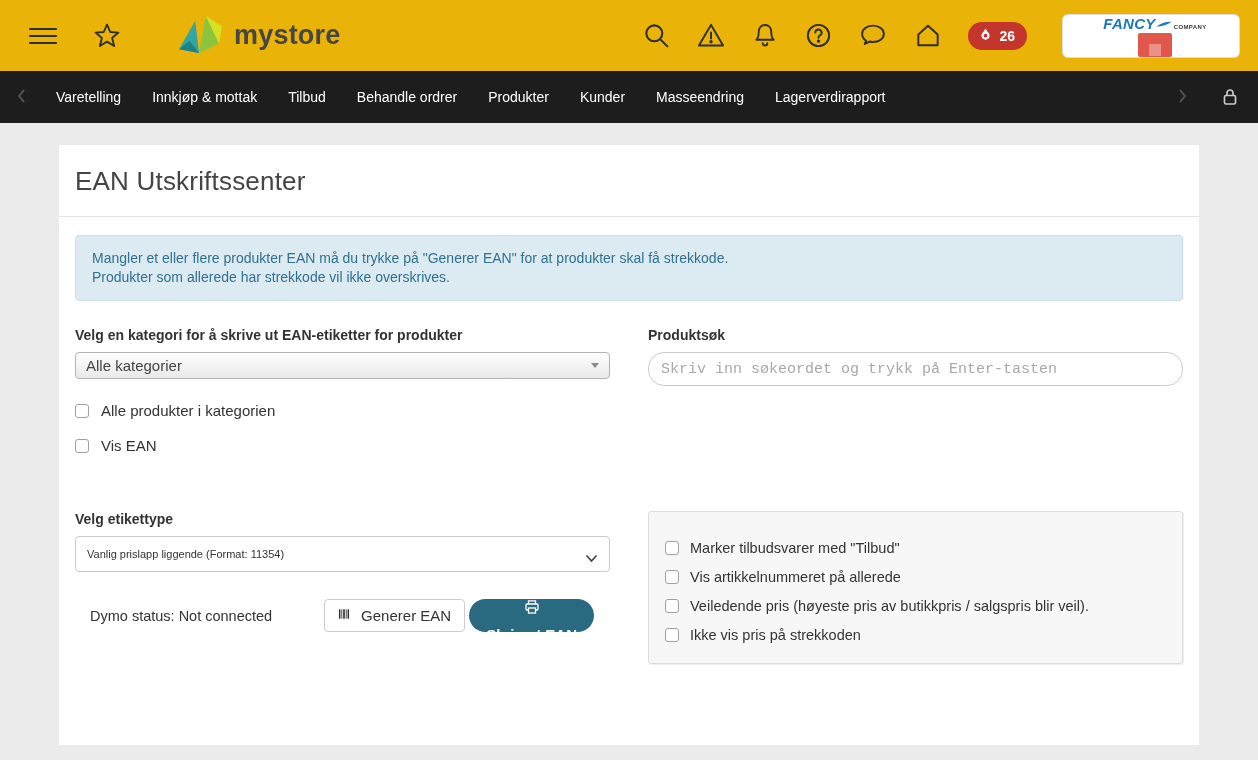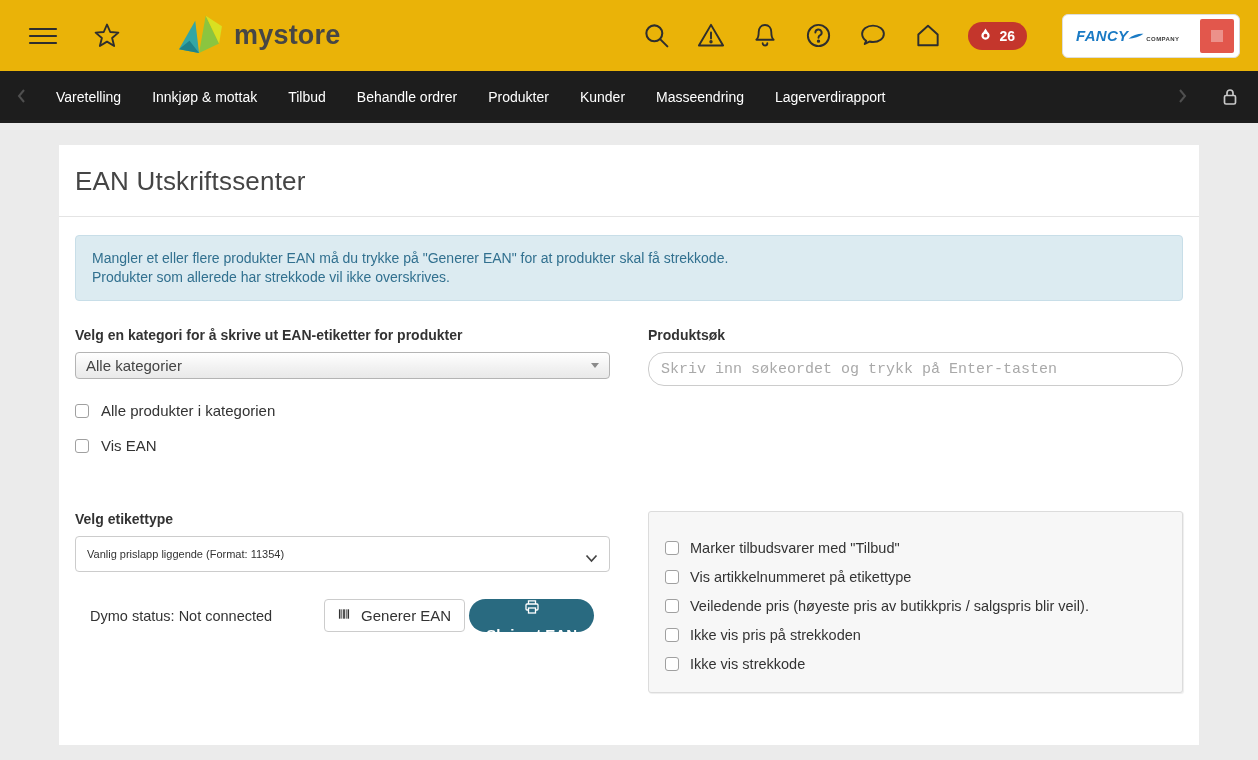--- a/index.html
+++ b/index.html
@@ -13,21 +13,21 @@
   .icon-btn svg { display:block; }
   .hamburger { margin-right:34px; }
   .star-btn { margin-right:30px; }
   .logo { display:flex; align-items:center; gap:10px; margin-left:24px; }
   .logo-text { font-size:27px; font-weight:600; color:#464646; letter-spacing:0.2px; }
 
   .topbar-right { margin-left:auto; display:flex; align-items:center; gap:25px; }
   .badge-pill { display:flex; align-items:center; gap:6px; height:28px; padding:0 12px 0 10px;
     background:#c4362c; border:none; border-radius:14px; color:#fff; font-size:14px; font-weight:bold; cursor:pointer; }
   .brand-box { width:178px; height:44px; border:1px solid #ddd; border-radius:6px; background:#fff;
-    display:flex; align-items:center; justify-content:space-between; padding:0 5px 0 13px; margin-left:10px; cursor:pointer; }
+    display:flex; align-items:center; justify-content:space-between; padding:0 5px 0 13px; margin-left:10px; cursor:pointer;flex-direction:column; }
   .brand-logo { display:flex; align-items:baseline; }
   .brand-name { color:#1a7ac4; font-weight:bold; font-style:italic; font-size:15px; letter-spacing:0.3px; }
   .brand-suffix { color:#3a3a3a; font-size:6px; font-weight:bold; letter-spacing:0.4px; margin-left:2px; }
   .brand-avatar { width:34px; height:34px; background:#e2574c; border-radius:2px; position:relative; }
   .brand-avatar::after { content:""; position:absolute; left:11px; top:11px; width:12px; height:12px; background:rgba(255,255,255,0.35); }
 
   
   .mainnav { height:52px; background:#1d1d1d; display:flex; align-items:center; padding:0 16px 0 14px; }
   .nav-chevron { background:none; border:none; color:#4f4f4f; cursor:pointer; display:flex; align-items:center; }
   .nav-items { display:flex; align-items:center; gap:31px; margin-left:26px; }
@@ -300,31 +300,27 @@
         </div>
       </div>
 
       <div class="settings-panel">
         <label class="settings-row">
           <input type="checkbox" style="">
           <span>Marker tilbudsvarer med "Tilbud"</span>
         </label>
         <label class="settings-row">
           <input type="checkbox" style="">
-          <span>Vis artikkelnummeret på etikettype</span>
+          <span>Vis artikkelnummeret på allerede</span>
         </label>
         <label class="settings-row">
           <input type="checkbox" style="">
           <span>Veiledende pris (høyeste pris av butikkpris / salgspris blir veil).</span>
         </label>
         <label class="settings-row">
           <input type="checkbox" style="">
           <span>Ikke vis pris på strekkoden</span>
         </label>
-        <label class="settings-row">
-          <input type="checkbox" style="">
-          <span>Ikke vis strekkode</span>
-        </label>
       </div>
     </div>
 
   </div>
 </main>
 
 </body></html>

